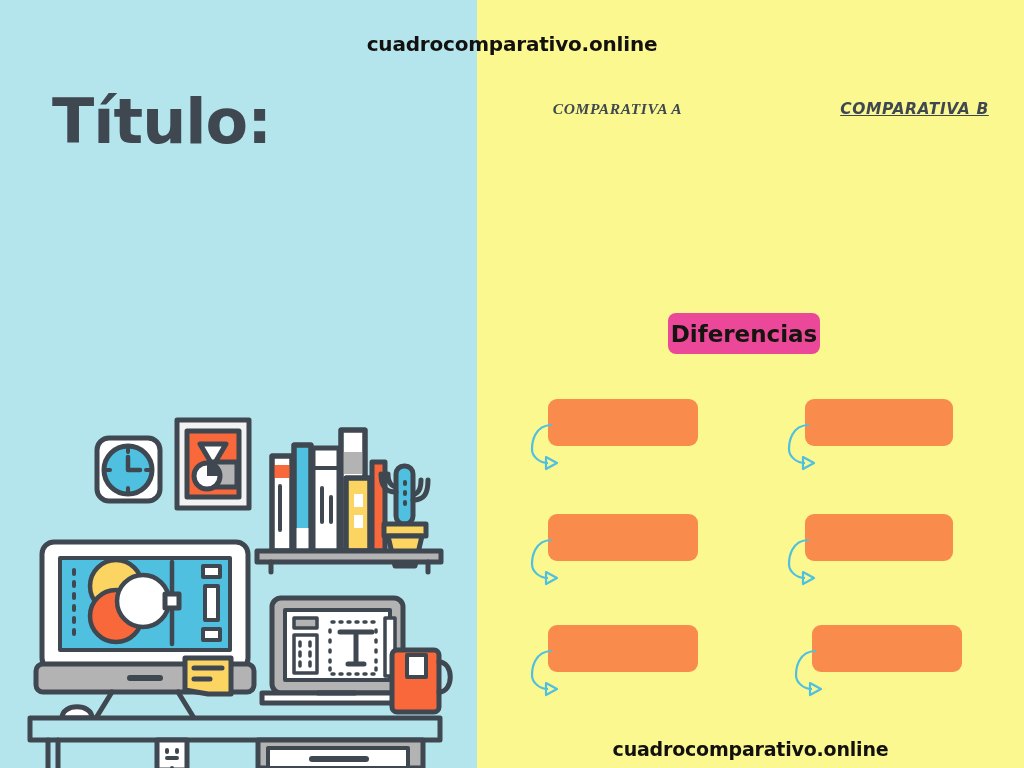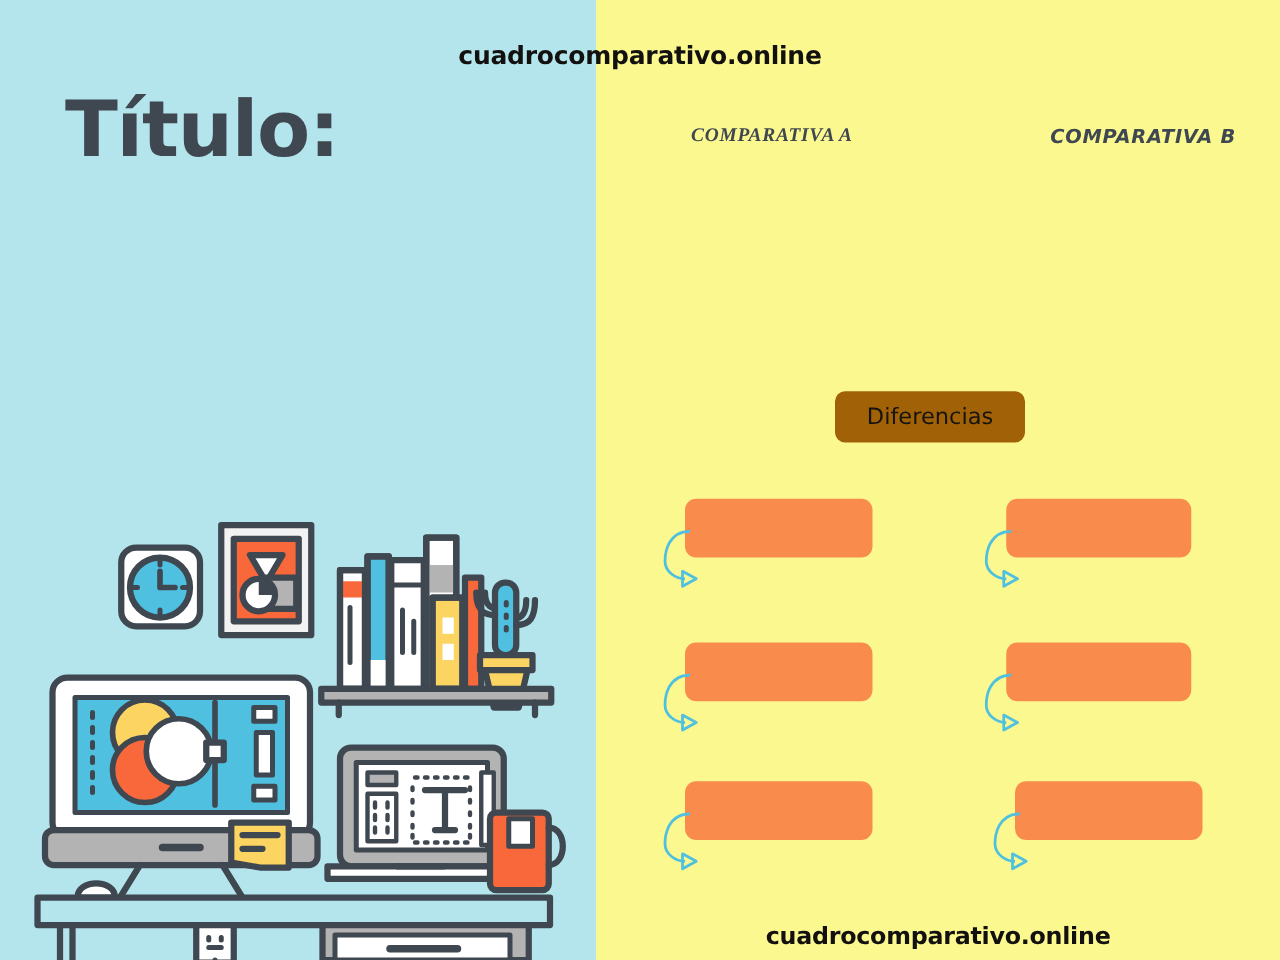--- a/index.html
+++ b/index.html
@@ -19,40 +19,40 @@
     position:absolute;left:0;top:32px;width:1024px;text-align:center;
     font-size:20px;font-weight:bold;color:#12110f;letter-spacing:-0.2px;
   }
   .brand-bottom{
     position:absolute;left:477px;top:738px;width:547px;text-align:center;
     font-size:19px;font-weight:bold;color:#12110f;letter-spacing:-0.2px;
   }
 
   
   .page-title{
-    position:absolute;left:52px;top:71px;
+    position:absolute;left:52px;top:89px;
     font-size:62px;font-weight:bold;color:#3f4750;
     letter-spacing:-1px;line-height:1.05;
   }
 
   
   .col-head{
     position:absolute;top:100px;
     font-size:15.5px;font-weight:bold;font-style:italic;color:#3f4750;
     letter-spacing:0.6px;text-align:center;
   }
   .col-head.a{left:515px;width:205px;font-family:Liberation Serif, serif;}
-  .col-head.b{left:812px;width:205px;}
+  .col-head.b{left:812px;width:205px;text-decoration:underline;}
 
   
   .badge-diff{
     position:absolute;left:668px;top:313px;width:152px;height:41px;
-    background:#a16207;border-radius:8px;
+    background:#ec4899;border-radius:8px;
     display:flex;align-items:center;justify-content:center;
-    font-size:18px;font-weight:normal;color:#16140f;
+    font-size:23px;font-weight:bold;color:#16140f;
   }
 
   
   .ans-box{position:absolute;background:#f98b4c;border-radius:9px;}
   .curl{position:absolute;width:36px;height:52px;overflow:visible;}
 
   
   .illus{position:absolute;left:0;top:400px;width:477px;height:368px;}
 </style>
 </head>

